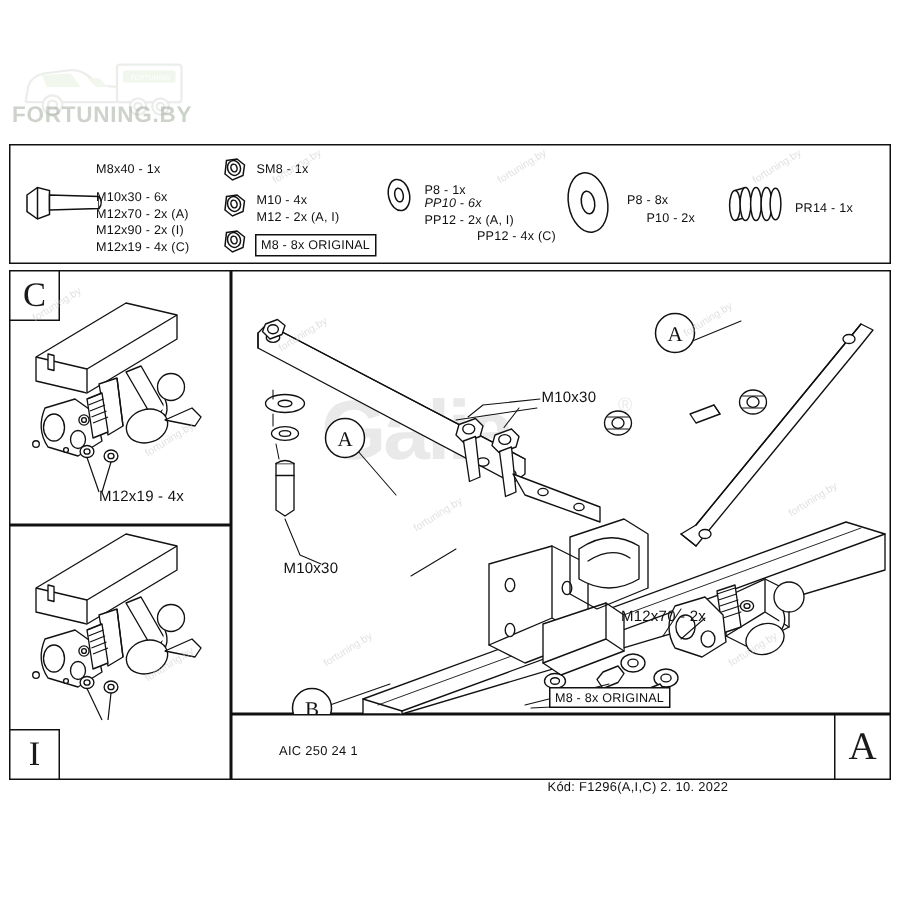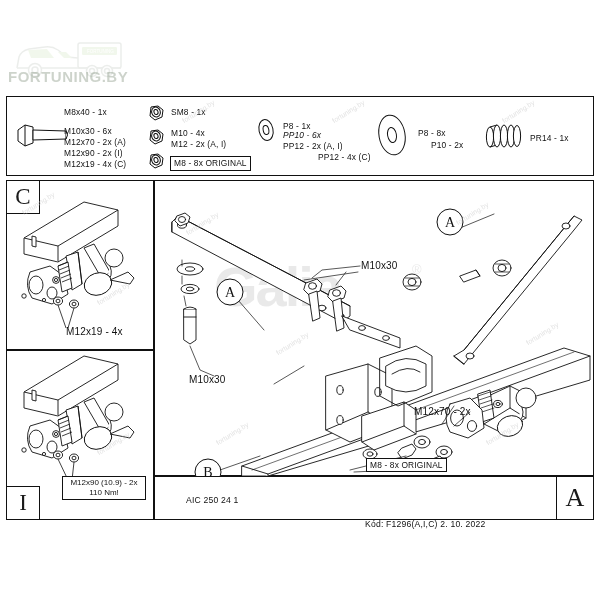--- a/index.html
+++ b/index.html
@@ -256,24 +256,20 @@
         <ellipse cx="68" cy="108" rx="4.6" ry="4"></ellipse>
         <ellipse cx="68" cy="108" rx="2" ry="1.8"></ellipse>
         <circle cx="38" cy="104" r="1.6"></circle>
       </g>
       <g stroke="#111" stroke-width="0.8" fill="none">
         <path d="M52 109 L62 130"></path>
         <path d="M68 112 L66 130"></path>
       </g>
     </svg>
   </div>
-  <div class="lbl-box2" style="left:62px;top:476px;width:76px;">
-    <span>M12x90 (10.9) - 2x</span><br>
-    <span>110 Nm!</span>
-  </div>
 
   <div class="cornerbox" id="cbox-C">C</div>
   <div class="cornerbox" id="cbox-I">I</div>
   <div class="cornerbox" id="cbox-A">A</div>
 
   <div id="maindraw">
 
     <div class="galia">
       <div class="galia-word">Galia</div>
       <div class="galia-r">®</div>

